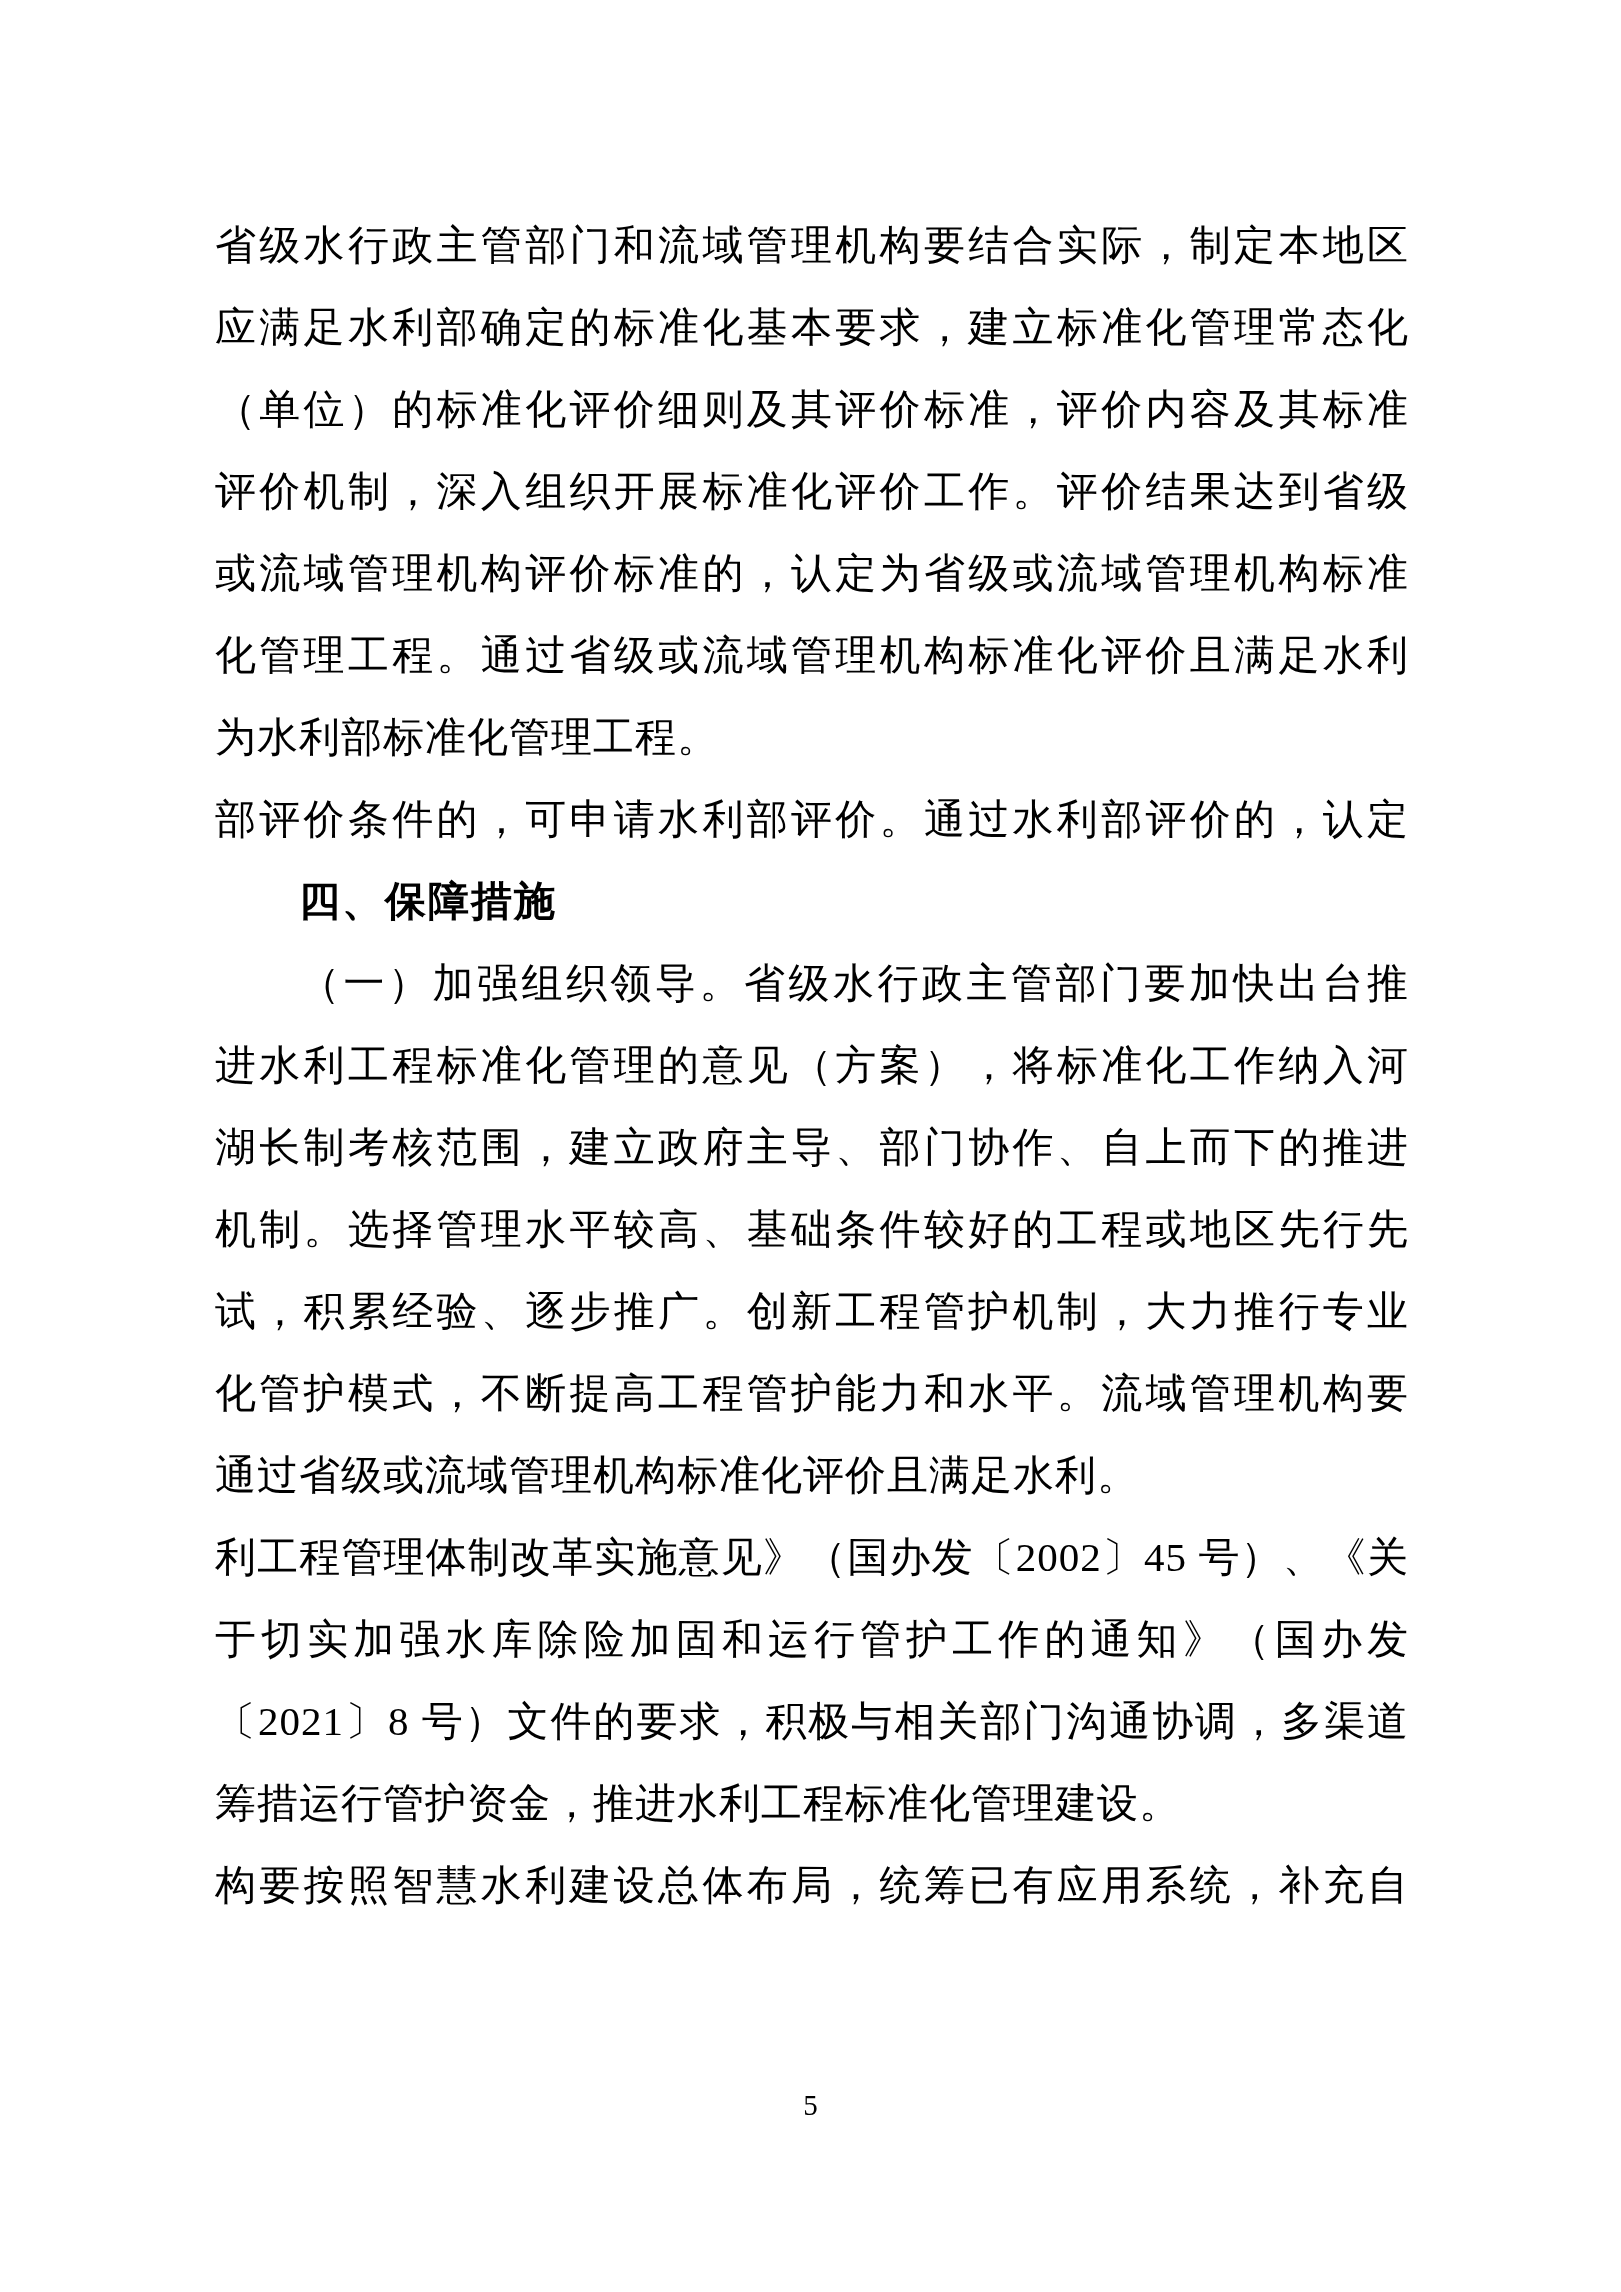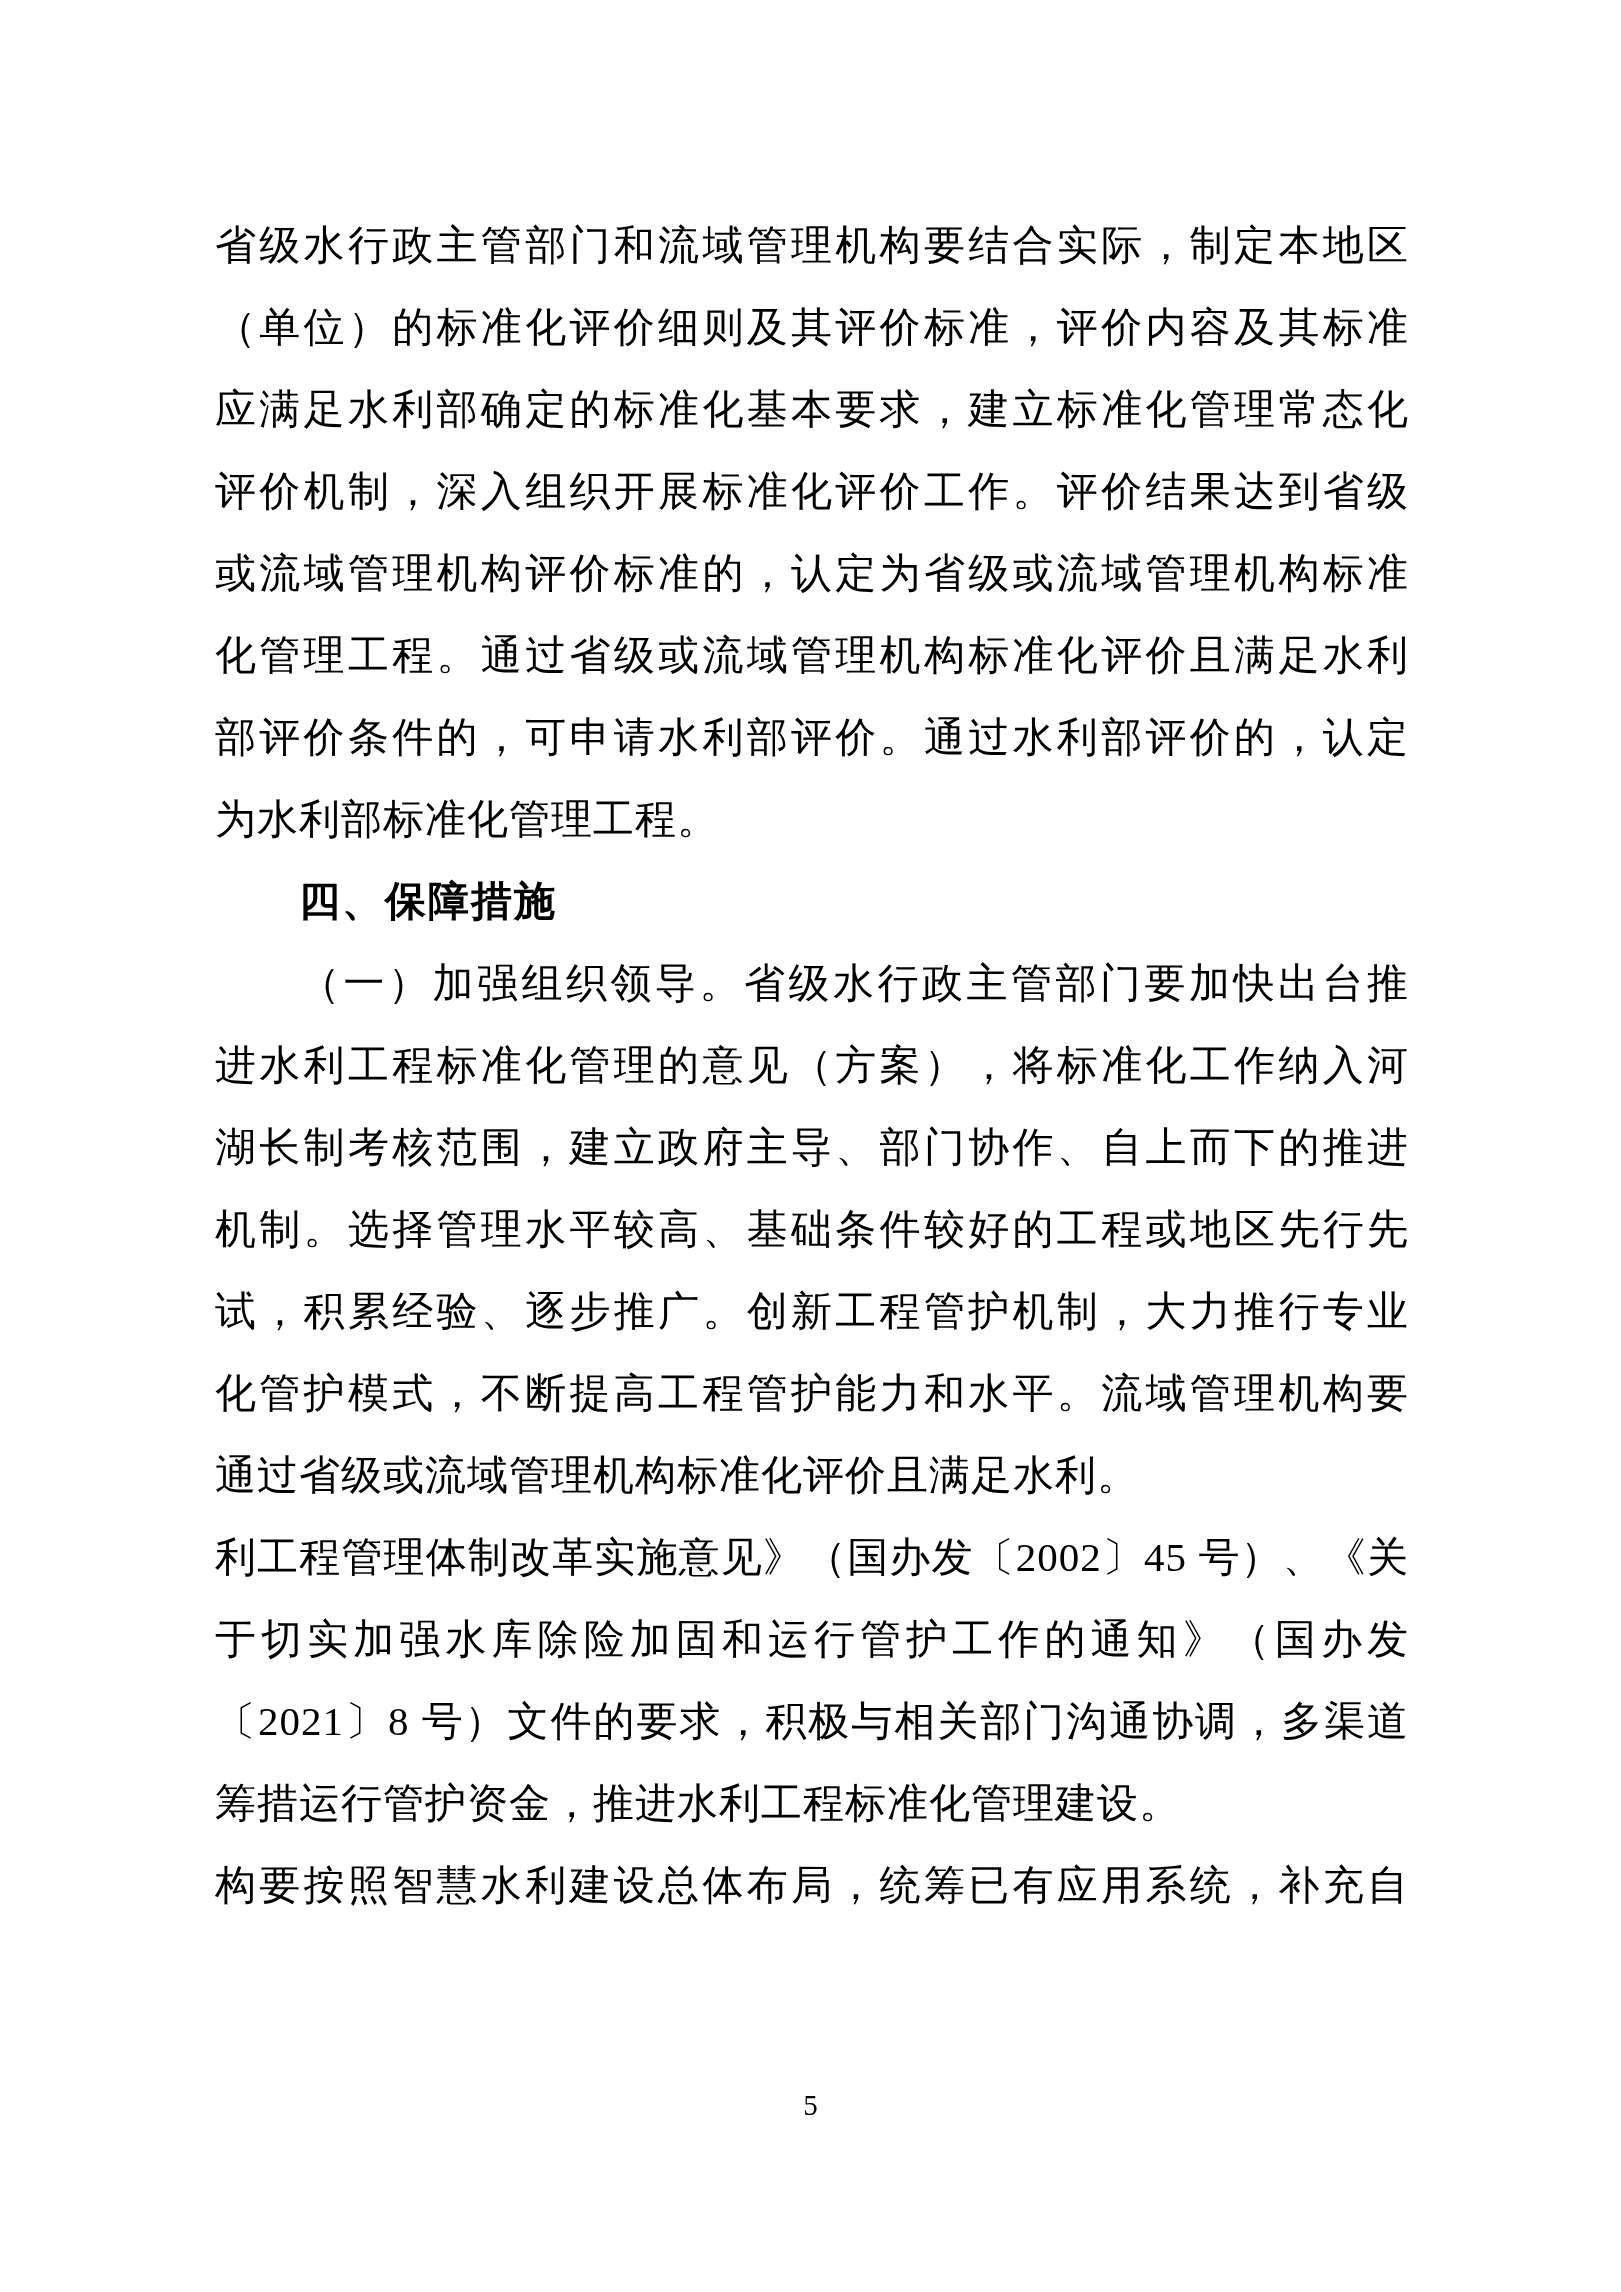--- a/index.html
+++ b/index.html
@@ -60,27 +60,27 @@
     line-height: 39px;
     font-family: "Liberation Serif", serif;
   }
 </style>
 </head>
 <body>
 
 <div class="page">
   <div class="textblock">
     <div class="line j">省级水行政主管部门和流域管理机构要结合实际，制定本地区</div>
+    <div class="line j">应满足水利部确定的标准化基本要求，建立标准化管理常态化</div>
     <div class="line j">（单位）的标准化评价细则及其评价标准，评价内容及其标准</div>
-    <div class="line j">应满足水利部确定的标准化基本要求，建立标准化管理常态化</div>
     <div class="line j">评价机制，深入组织开展标准化评价工作。评价结果达到省级</div>
     <div class="line j">或流域管理机构评价标准的，认定为省级或流域管理机构标准</div>
     <div class="line j">化管理工程。通过省级或流域管理机构标准化评价且满足水利</div>
+    <div class="line l">为水利部标准化管理工程。</div>
     <div class="line j">部评价条件的，可申请水利部评价。通过水利部评价的，认定</div>
-    <div class="line l">为水利部标准化管理工程。</div>
     <div class="line l heading indent">四、保障措施</div>
     <div class="line j indent"><span class="lead">（一）加强组织领导。</span><span>省级水行政主管部门要加快出台推</span></div>
     <div class="line j">进水利工程标准化管理的意见（方案），将标准化工作纳入河</div>
     <div class="line j">湖长制考核范围，建立政府主导、部门协作、自上而下的推进</div>
     <div class="line j">机制。选择管理水平较高、基础条件较好的工程或地区先行先</div>
     <div class="line j">试，积累经验、逐步推广。创新工程管护机制，大力推行专业</div>
     <div class="line j">化管护模式，不断提高工程管护能力和水平。流域管理机构要</div>
     <div class="line l">通过省级或流域管理机构标准化评价且满足水利。</div>
     <div class="line j">利工程管理体制改革实施意见》（国办发〔2002〕45 号）、《关</div>
     <div class="line j">于切实加强水库除险加固和运行管护工作的通知》（国办发</div>

